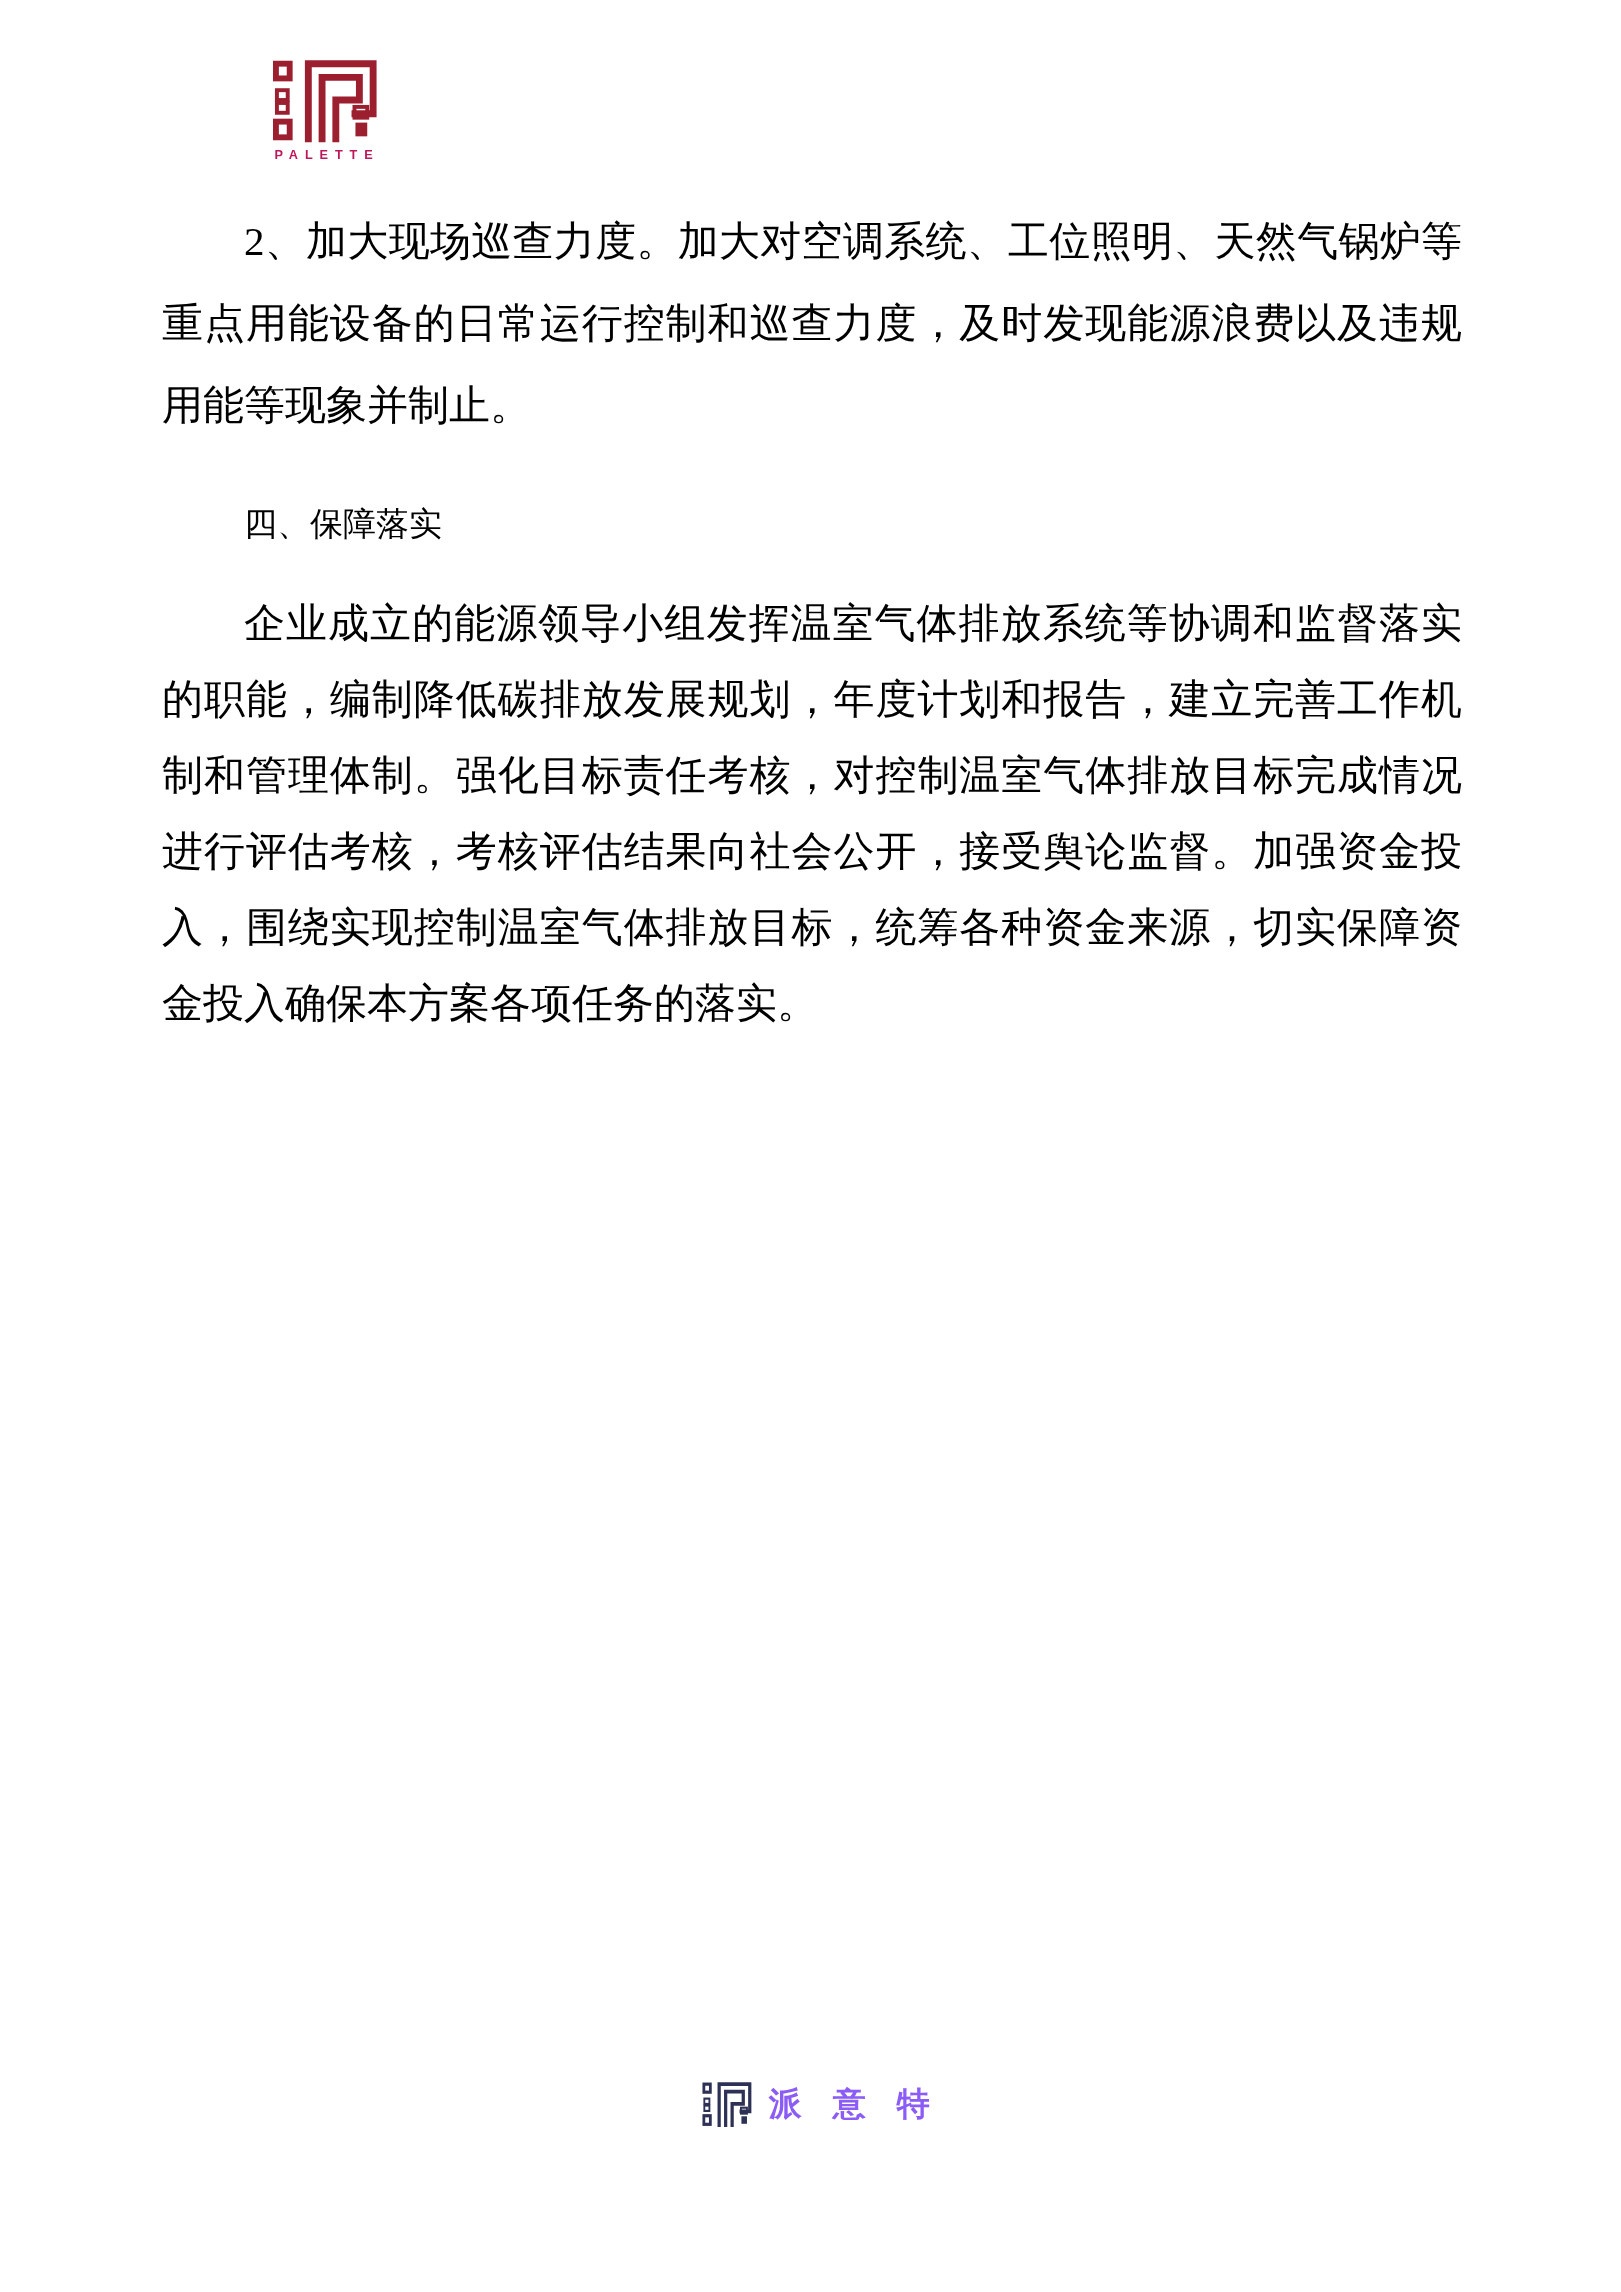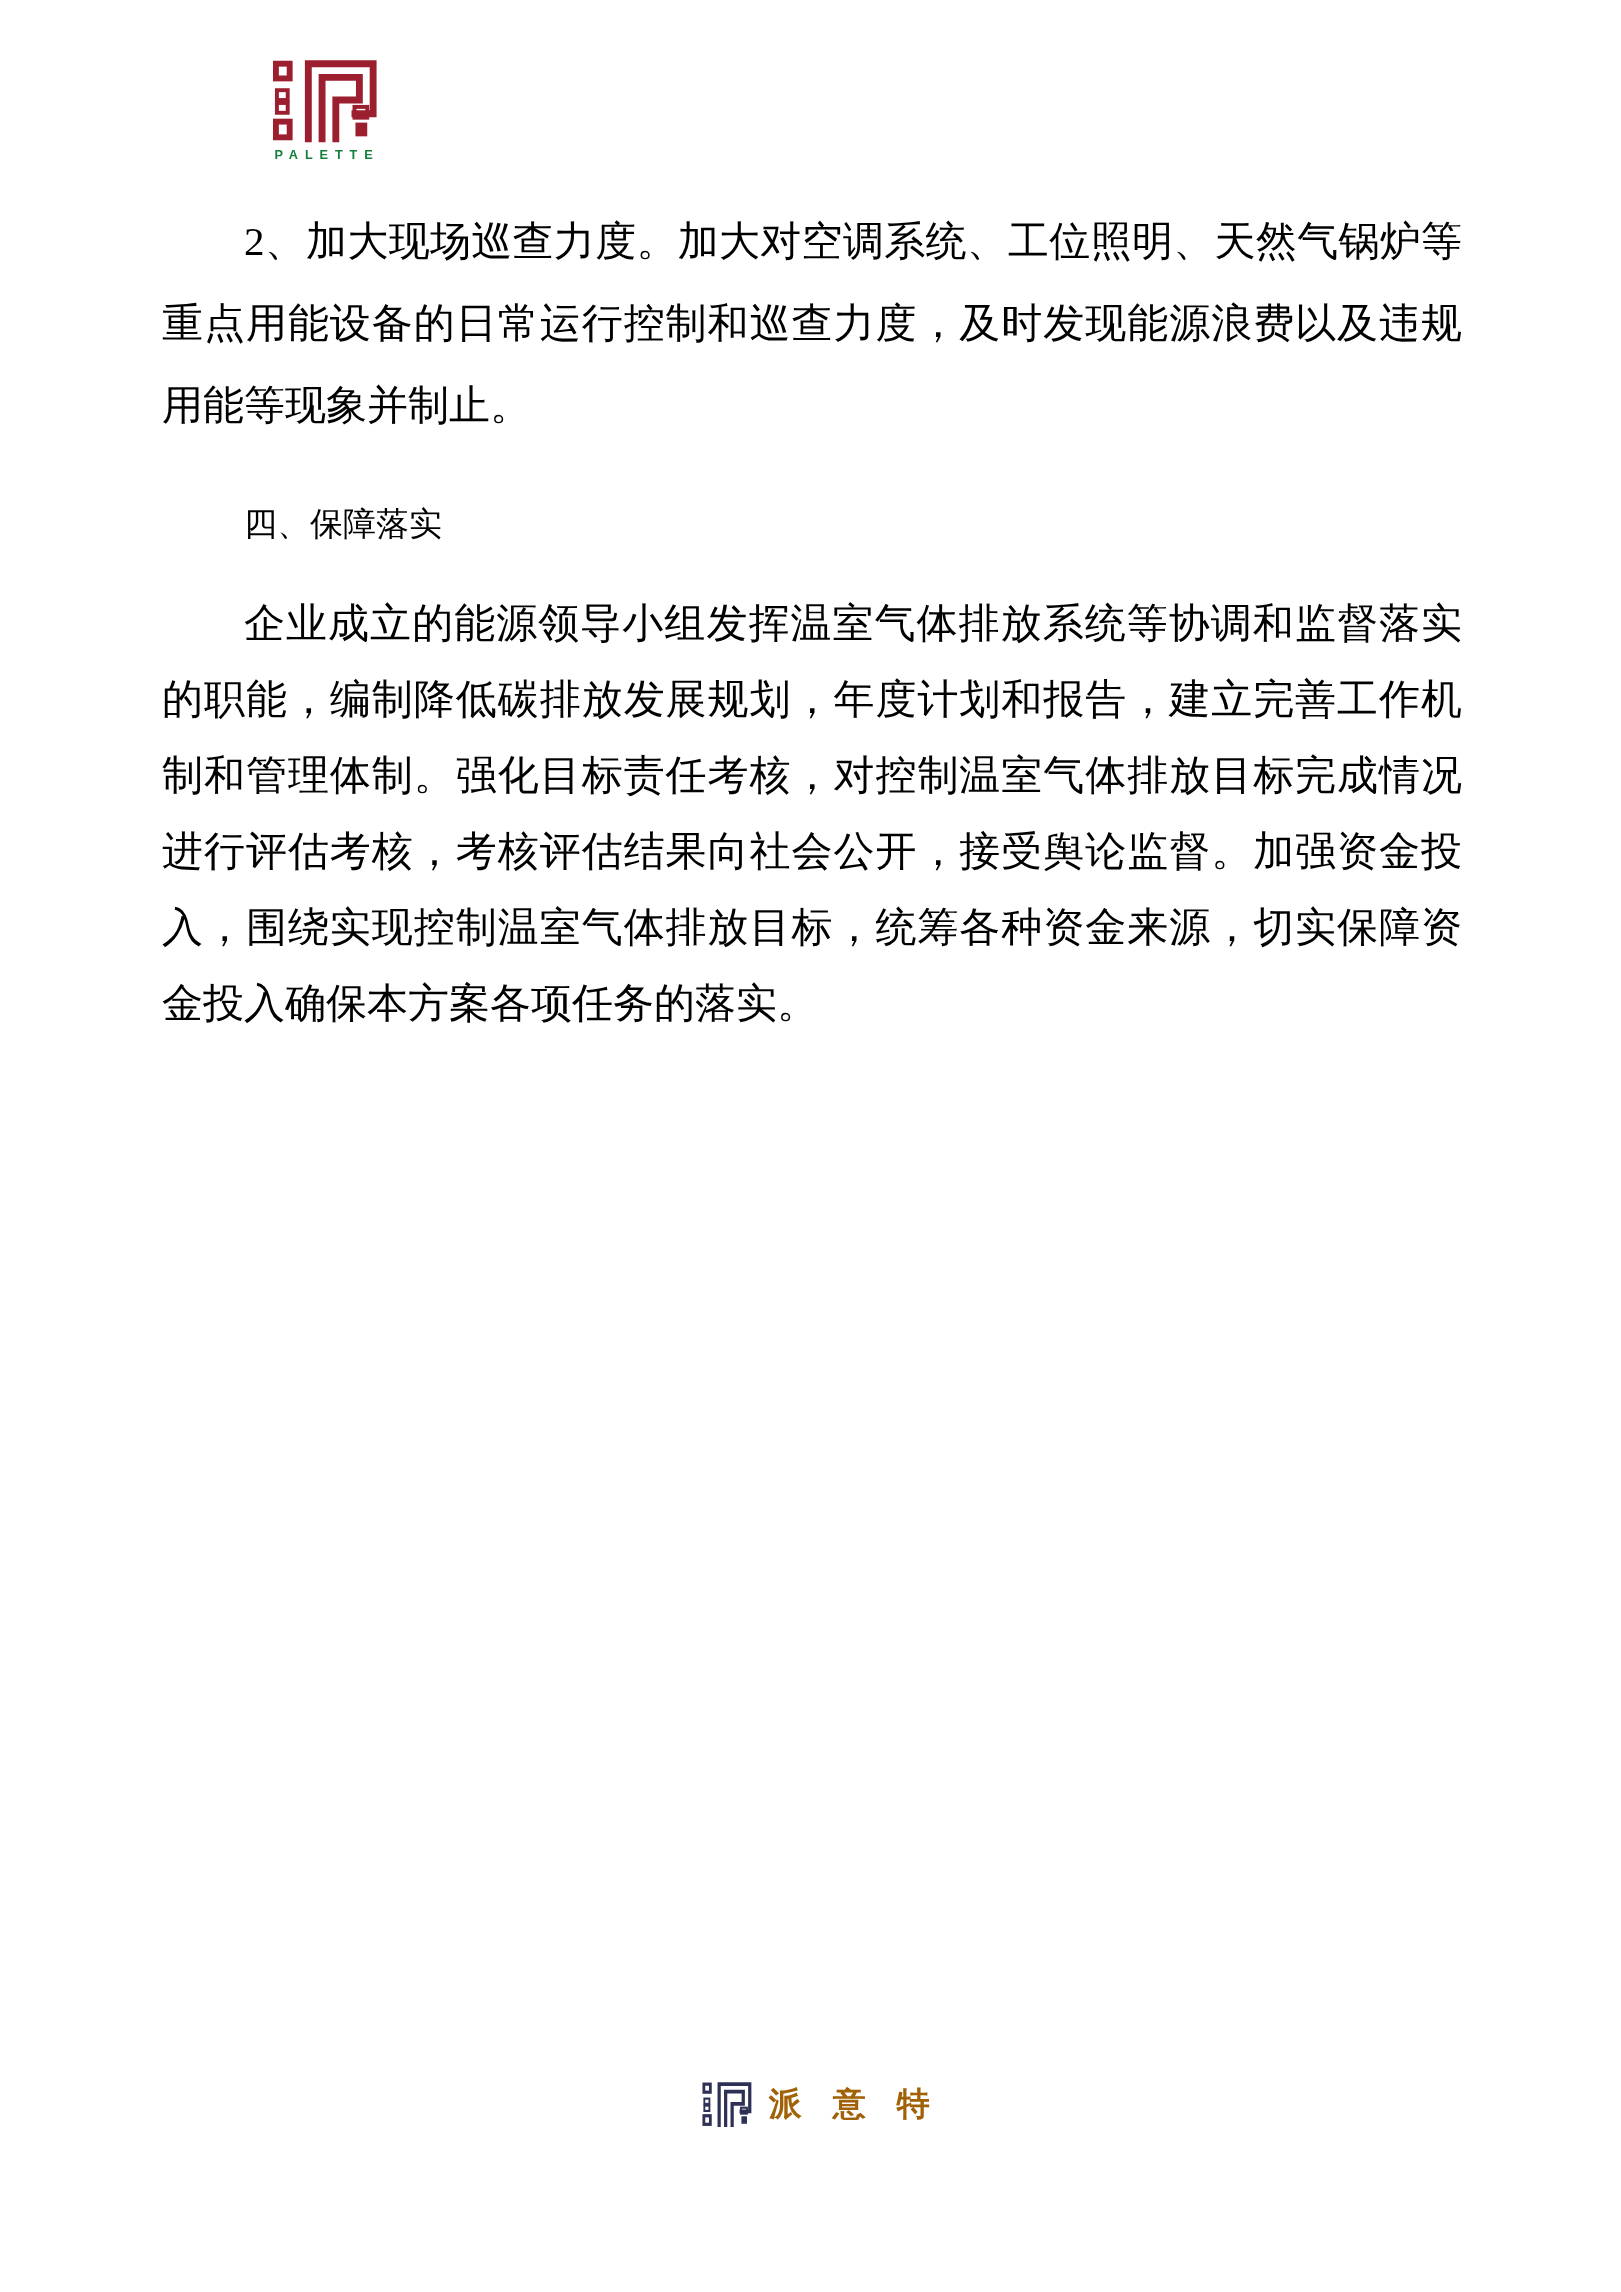--- a/index.html
+++ b/index.html
@@ -16,21 +16,21 @@
   
   .header-logo { position:absolute; left:272px; top:59px; width:110px; color:#9c1f30; }
   .header-logo svg { width:108px; height:84px; display:block; }
   .header-wordmark {
     margin-top:4.9px;
     font-family:"Liberation Sans","DejaVu Sans",sans-serif;
     font-size:12.7px;
     font-weight:600;
     letter-spacing:6.9px;
     text-align:center;
-    color:#15803d;
+    color:#be185d;
     white-space:nowrap;
   }
 
   
   .content {
     position:absolute;
     left:162px;
     top:200px;
     width:1300px;
     font-size:41px;
@@ -43,21 +43,21 @@
 
   
   .footer { position:absolute; left:702px; top:2082px; display:flex; align-items:center; color:#2e3156; }
   .footer svg { width:51px; height:45px; display:block; }
   .footer-wordmark {
     margin-left:15.7px;
     font-family:"Liberation Sans","DejaVu Sans",sans-serif;
     font-size:33px;
     font-weight:bold;
     letter-spacing:31px;
-    color:#a16207;
+    color:#8b5cf6;
     white-space:nowrap;
   }
 </style>
 </head>
 <body>
 
 <div class="page">
 
   <div class="header-logo">
     <svg viewBox="0 0 110 84" aria-hidden="true">

